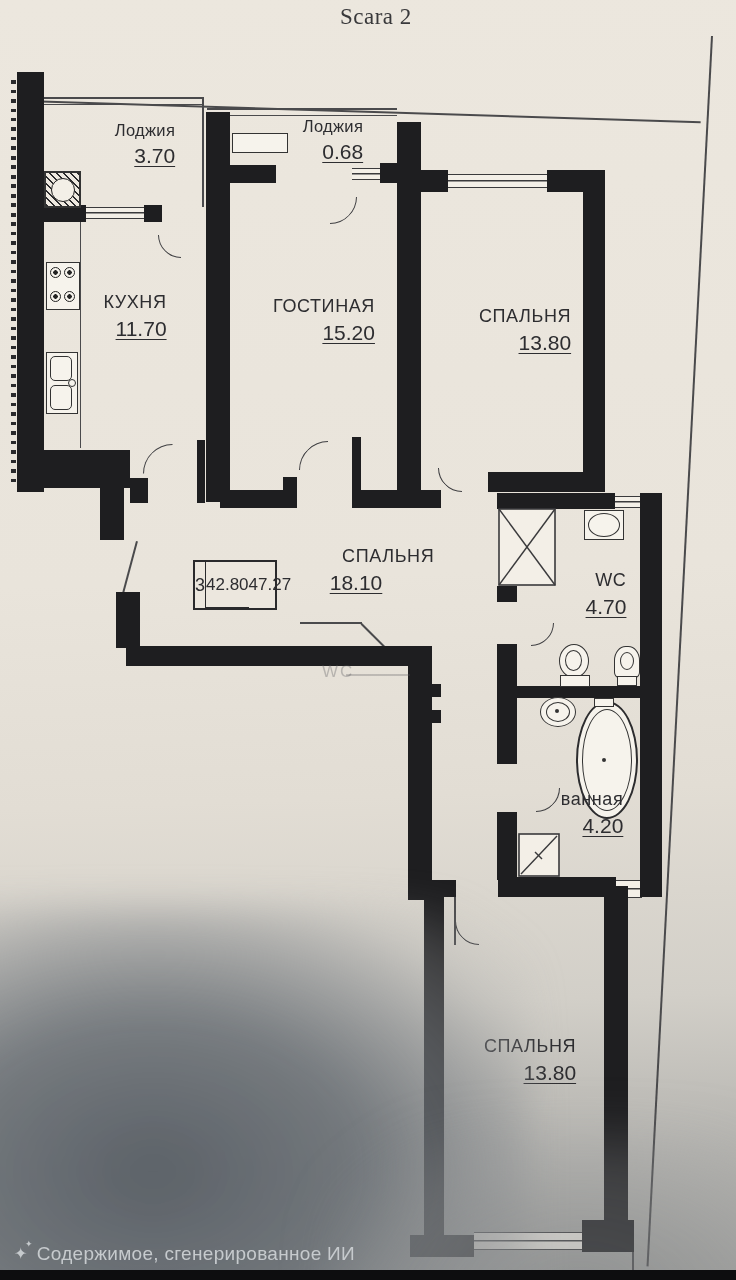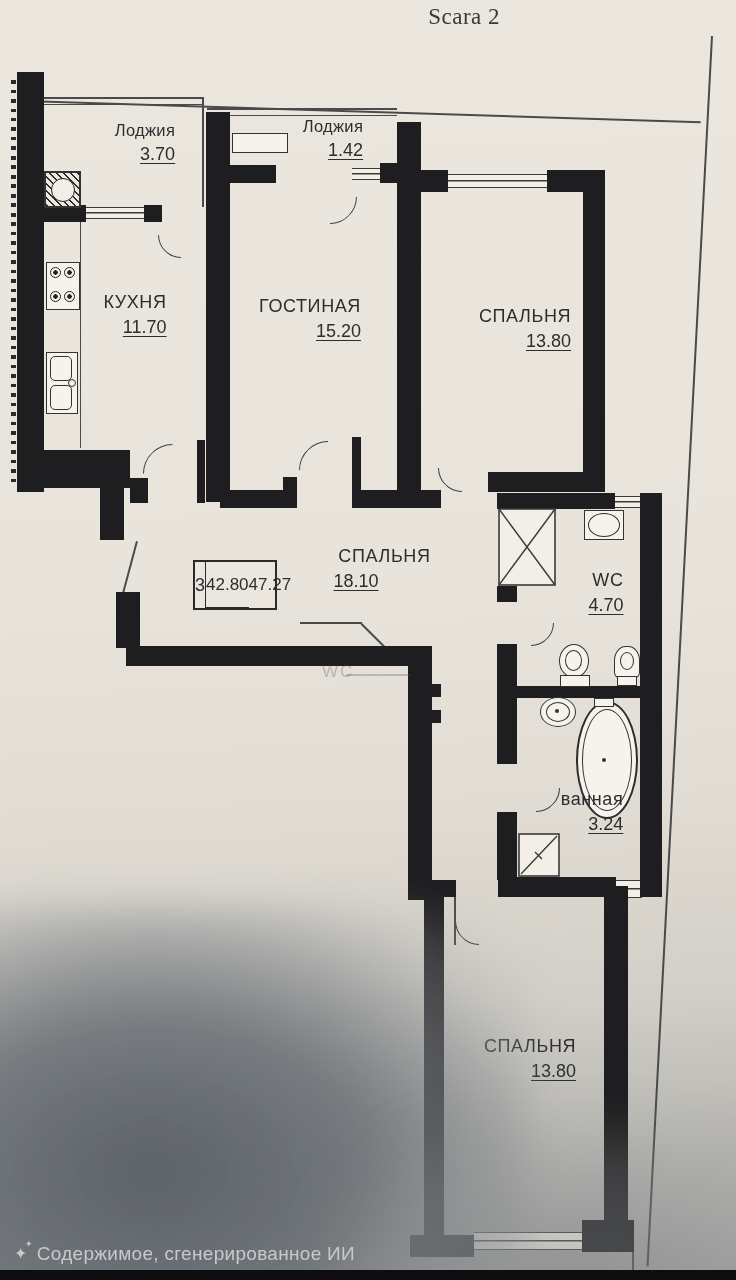--- a/index.html
+++ b/index.html
@@ -12,29 +12,29 @@
   .wall{position:absolute;background:#1e1e20}
   .paper-notch{position:absolute;background:#e7e2d9}
   .thin{position:absolute;background:#4a4a4c}
   .win{position:absolute;border-top:1.5px solid #3a3a3c;border-bottom:1.5px solid #3a3a3c;
        background:linear-gradient(#3a3a3c,#3a3a3c) center/100% 1.5px no-repeat, #f3efe7}
   .arc{position:absolute;border:1.7px solid #3f3f42;border-radius:50%;
        border-color:transparent transparent transparent #3f3f42;background:transparent}
   .rlabel{position:absolute;transform:translateX(-50%);text-align:right;color:#2d2d30;white-space:nowrap}
   .rname{font-size:18px;letter-spacing:.6px}
   .rname.small{font-size:16.5px;letter-spacing:.3px}
-  .rarea{font-size:18px;margin-top:4px;text-decoration:underline;text-underline-offset:3px;text-decoration-thickness:1.2px}
+  .rarea{font-size:21px;margin-top:4px;text-decoration:underline;text-underline-offset:3px;text-decoration-thickness:1.2px}
   .fix{position:absolute;border:1.6px solid #333;background:#f6f3ec;box-sizing:border-box}
   .burner{position:absolute;width:11px;height:11px;border:1.5px solid #222;border-radius:50%;
           background:radial-gradient(#222 0 2px,transparent 2.5px);box-sizing:border-box}
   .hatch{background:repeating-linear-gradient(45deg,#2a2a2c 0 1.5px,#eee9e0 1.5px 5px)}
   .ticks{position:absolute;left:11px;top:80px;width:5px;height:408px;
          background:repeating-linear-gradient(180deg,#2a2a2c 0 3.5px,transparent 3.5px 9.5px)}
   svg{position:absolute;overflow:visible}
-  #title{position:absolute;left:340px;top:4px;width:160px;text-align:right;
+  #title{position:absolute;left:340px;top:4px;width:160px;text-align:left;
          font-family:"Liberation Serif",serif;font-size:23px;color:#39393b;letter-spacing:.5px}
   #infobox{position:absolute;left:193px;top:560px;width:84px;height:50px;border:2px solid #2a2a2c;
            display:flex;background:#ece7de;color:#2d2d30;box-sizing:border-box}
   #infobox .c1{width:28px;display:flex;align-items:center;justify-content:center;font-size:18px;border-right:1.6px solid #2a2a2c}
   #infobox .c2{flex:1;display:flex;flex-direction:row}
   #infobox .c2 div{flex:1;display:flex;align-items:center;justify-content:center;font-size:17px}
   #infobox .c2 div:first-child{border-bottom:1.6px solid #2a2a2c}
   #ghost{position:absolute;left:322px;top:662px;font-size:17px;color:#55555a;opacity:.32;filter:blur(.6px);letter-spacing:2px}
   #ghost-strike{position:absolute;left:346px;top:674px;width:64px;height:2px;background:#55555a;opacity:.28;filter:blur(.5px)}
   #shadow-blob,#shadow-blob2{position:absolute;pointer-events:none;z-index:5}
@@ -168,45 +168,45 @@
     <line x1="3" y1="41" x2="39" y2="3" stroke="#3a3a3c" stroke-width="1.4"></line>
     <line x1="17" y1="19" x2="24" y2="26" stroke="#3a3a3c" stroke-width="1.4"></line>
   </svg>
 
   <div class="rlabel" style="left:145px;top:121px">
     <div class="rname small">Лоджия</div>
       <div class="rarea">3.70</div>
   </div>
   <div class="rlabel" style="left:333px;top:117px">
     <div class="rname small">Лоджия</div>
-      <div class="rarea">1.42</div>
+      <div class="rarea">0.68</div>
   </div>
   <div class="rlabel" style="left:135px;top:292px">
     <div class="rname">КУХНЯ</div>
       <div class="rarea">11.70</div>
   </div>
-  <div class="rlabel" style="left:310px;top:296px">
+  <div class="rlabel" style="left:324px;top:296px">
     <div class="rname">ГОСТИНАЯ</div>
       <div class="rarea">15.20</div>
   </div>
   <div class="rlabel" style="left:525px;top:306px">
     <div class="rname">СПАЛЬНЯ</div>
       <div class="rarea">13.80</div>
   </div>
   <div class="rlabel" style="left:382px;top:546px">
     <div class="rname">СПАЛЬНЯ</div>
     <div class="rarea" style="margin-right:52px">18.10</div>
   </div>
   <div class="rlabel" style="left:606px;top:570px">
     <div class="rname">WC</div>
       <div class="rarea">4.70</div>
   </div>
   <div class="rlabel" style="left:592px;top:789px">
     <div class="rname">ванная</div>
-      <div class="rarea">3.24</div>
+      <div class="rarea">4.20</div>
   </div>
   <div class="rlabel" style="left:530px;top:1036px">
     <div class="rname">СПАЛЬНЯ</div>
       <div class="rarea">13.80</div>
   </div>
 
   <div id="infobox">
     <div class="c1">3</div>
     <div class="c2">
       <div>42.80</div>

